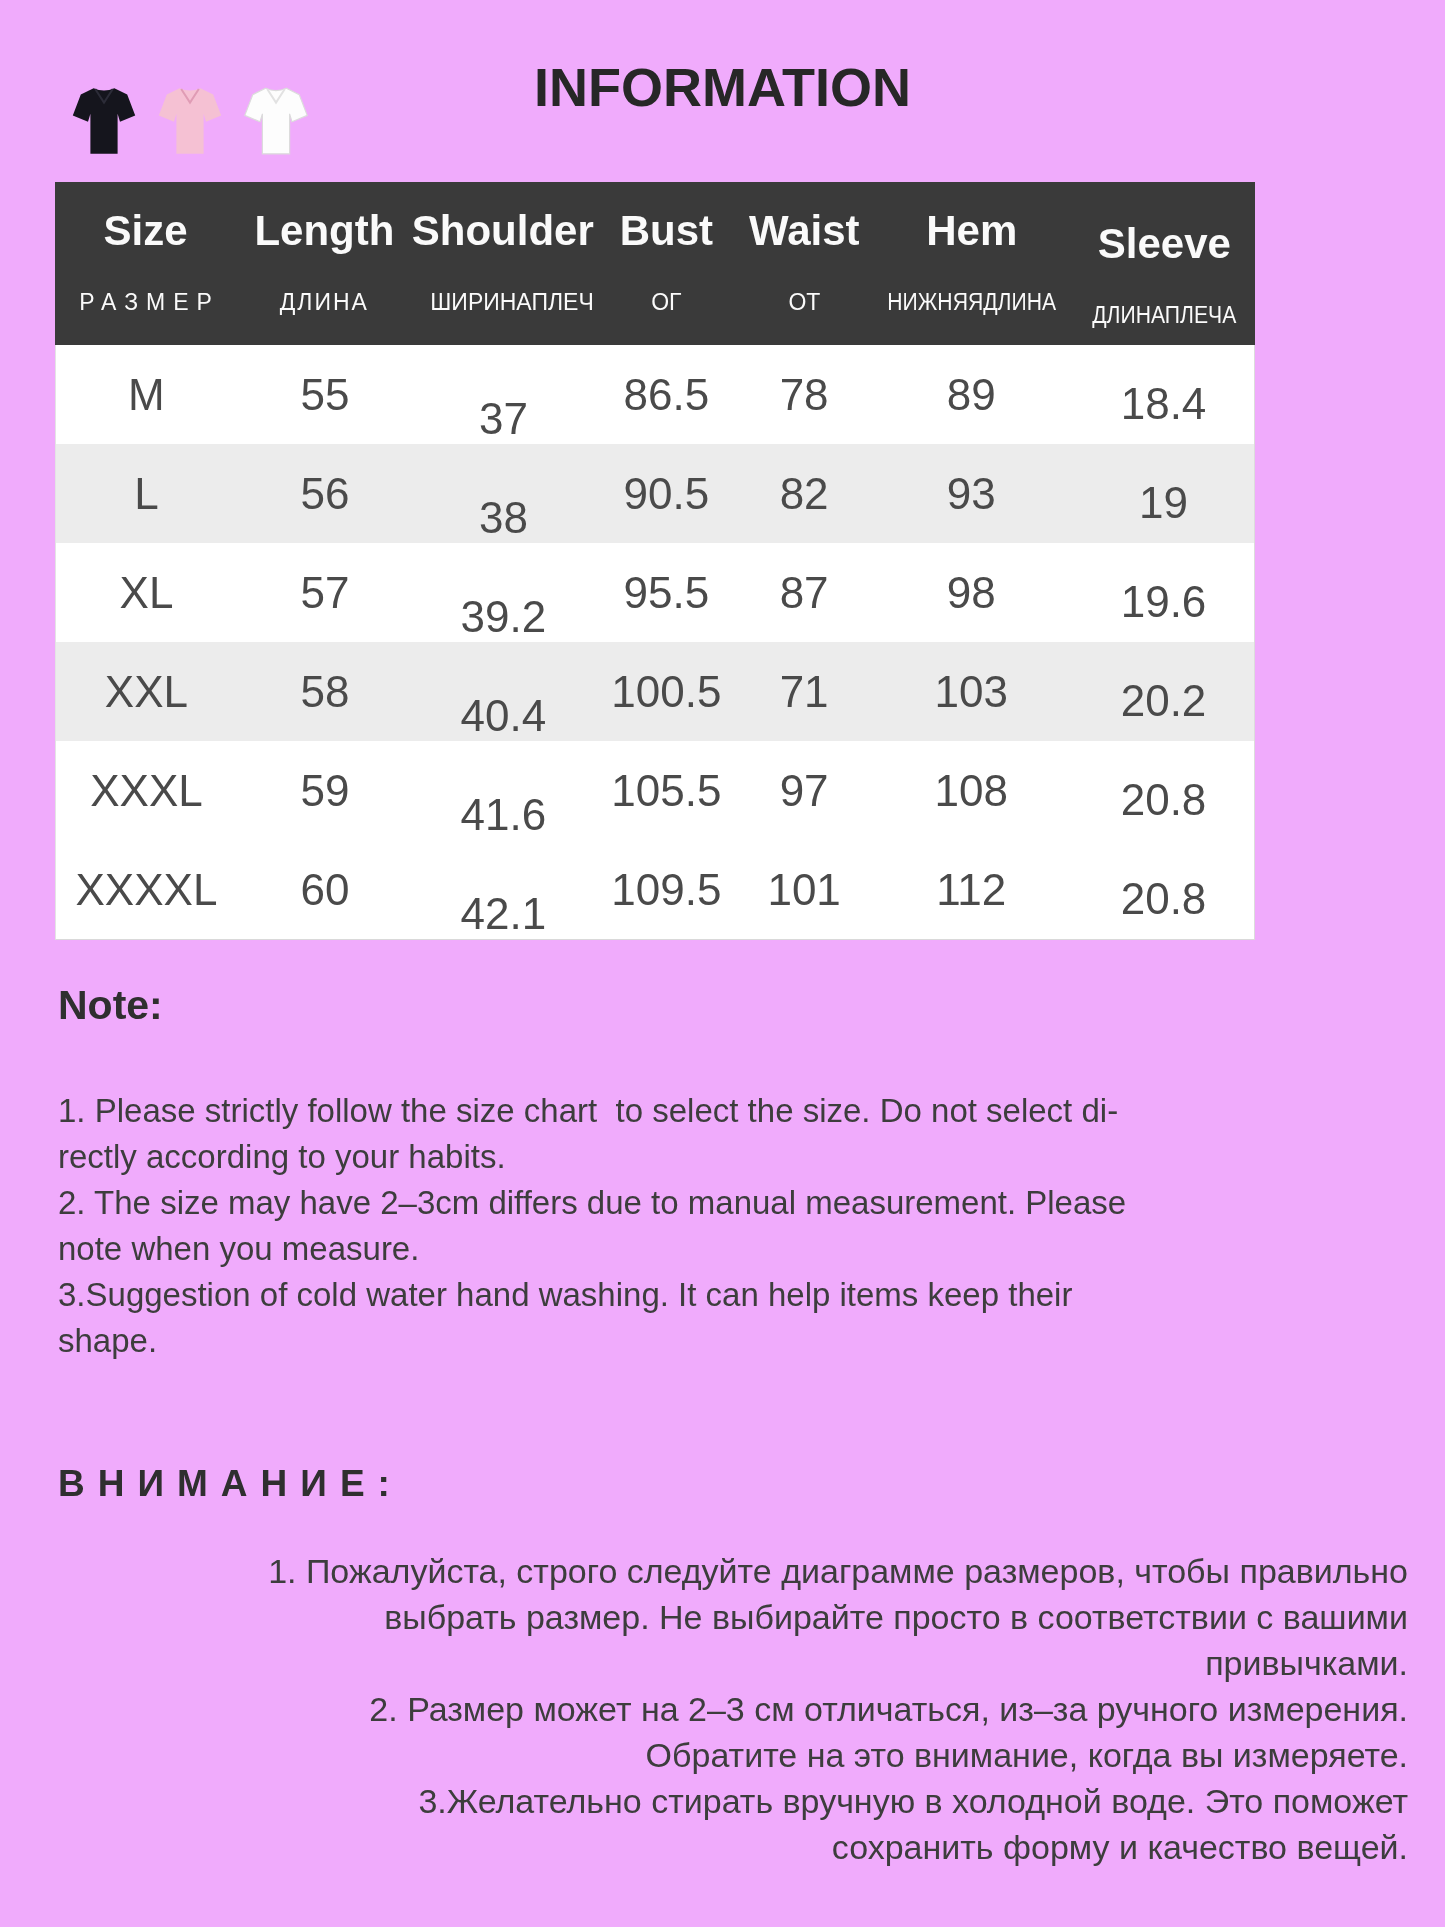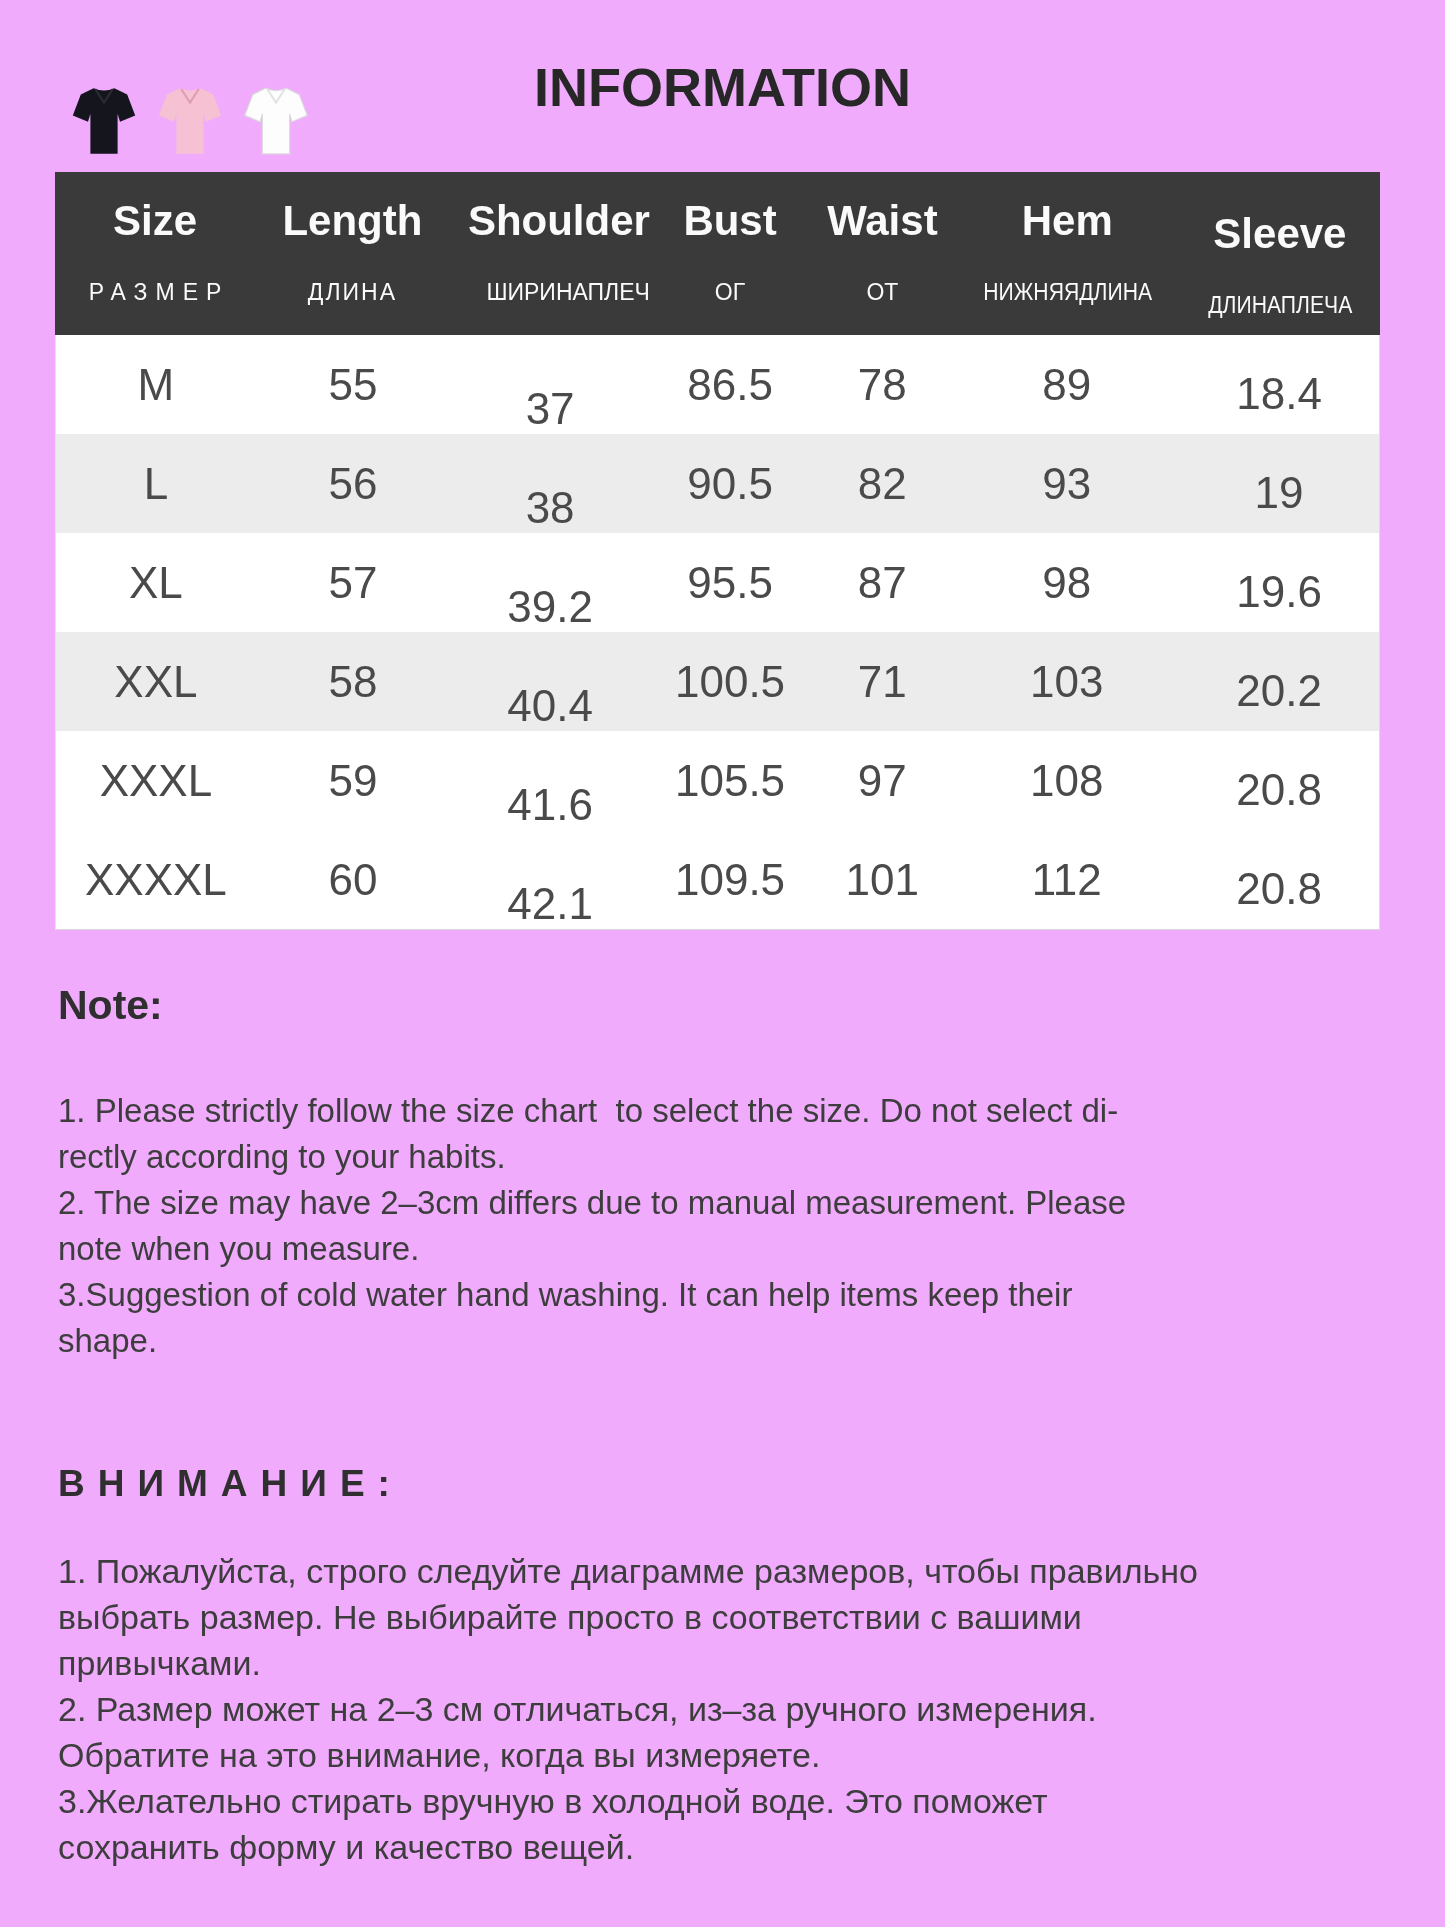--- a/index.html
+++ b/index.html
@@ -29,21 +29,21 @@
   
   .title {
     position:absolute; left:0; top:56px; width:100%;
     text-align:center;
     font-size:54px; font-weight:bold; letter-spacing:0px;
     color:#272727;
   }
 
   
   .size-table {
-    position:absolute; left:55px; top:172px; width:1325px;
+    position:absolute; left:55px; top:182px; width:1200px;
   }
   .thead {
     background:#3a3a3a; color:#fafafa;
     height:163px; display:flex; overflow:hidden;
   }
   .hcol {
     display:flex; flex-direction:column; align-items:center;
     padding-top:27px; box-sizing:border-box;
   }
   .hcol .en { font-size:42px; font-weight:bold; line-height:44px; }
@@ -89,20 +89,21 @@
   }
   .note-heading-ru {
     position:absolute; left:58px; top:1463px;
     font-size:37px; font-weight:bold; color:#2f2f2f;
     letter-spacing:13px;
   }
   .notes-ru {
     position:absolute; left:58px; top:1548px; width:1350px;
     font-size:34px; line-height:46px; color:#3d3d3d;
     white-space:pre-wrap;
+    text-align:right;
   }
 </style>
 </head>
 <body>
 
 <div class="page">
 
   <div class="thumbs">
     <svg class="thumb shirt-black" viewBox="0 0 100 100">
       <path class="body" d="M37 9 Q50 15 63 9 L79 17 L89 43 L70 51 L67 41 L67 91 L33 91 L33 41 L30 51 L11 43 L21 17 Z" fill="#15151d"></path>

